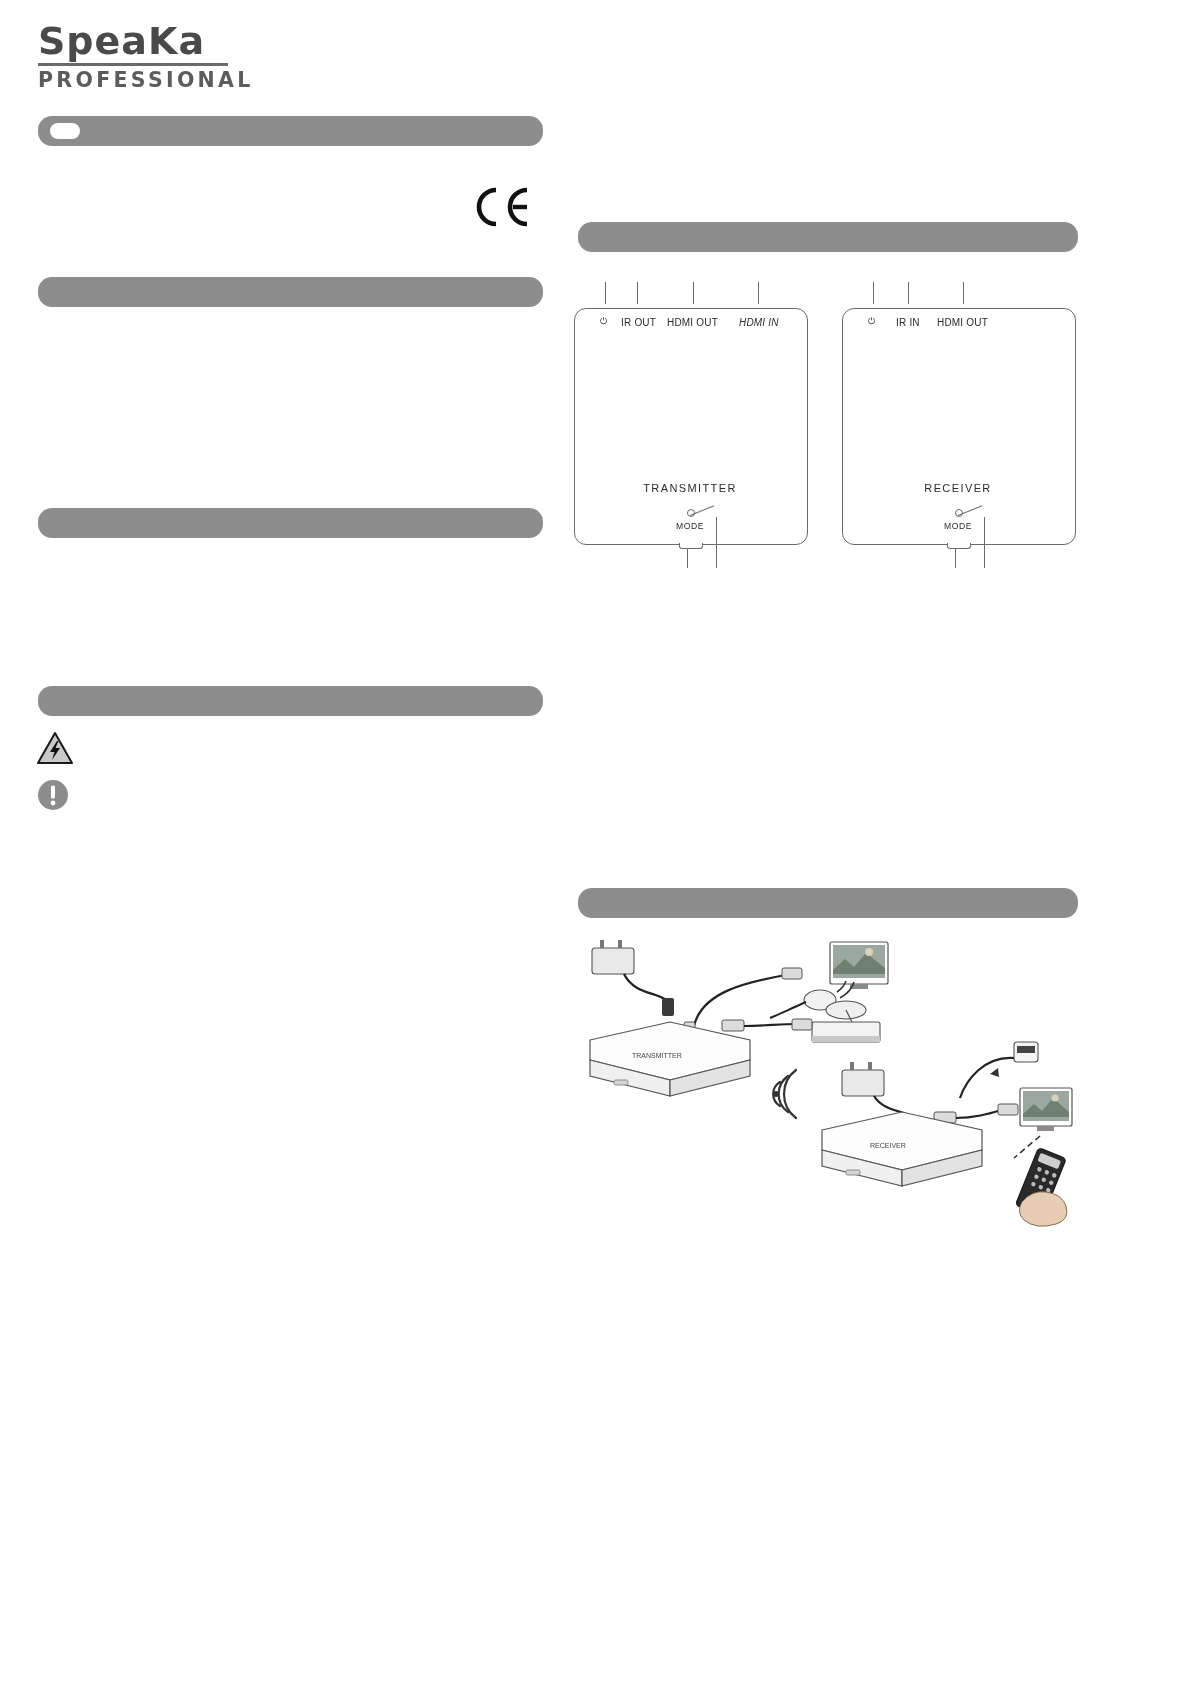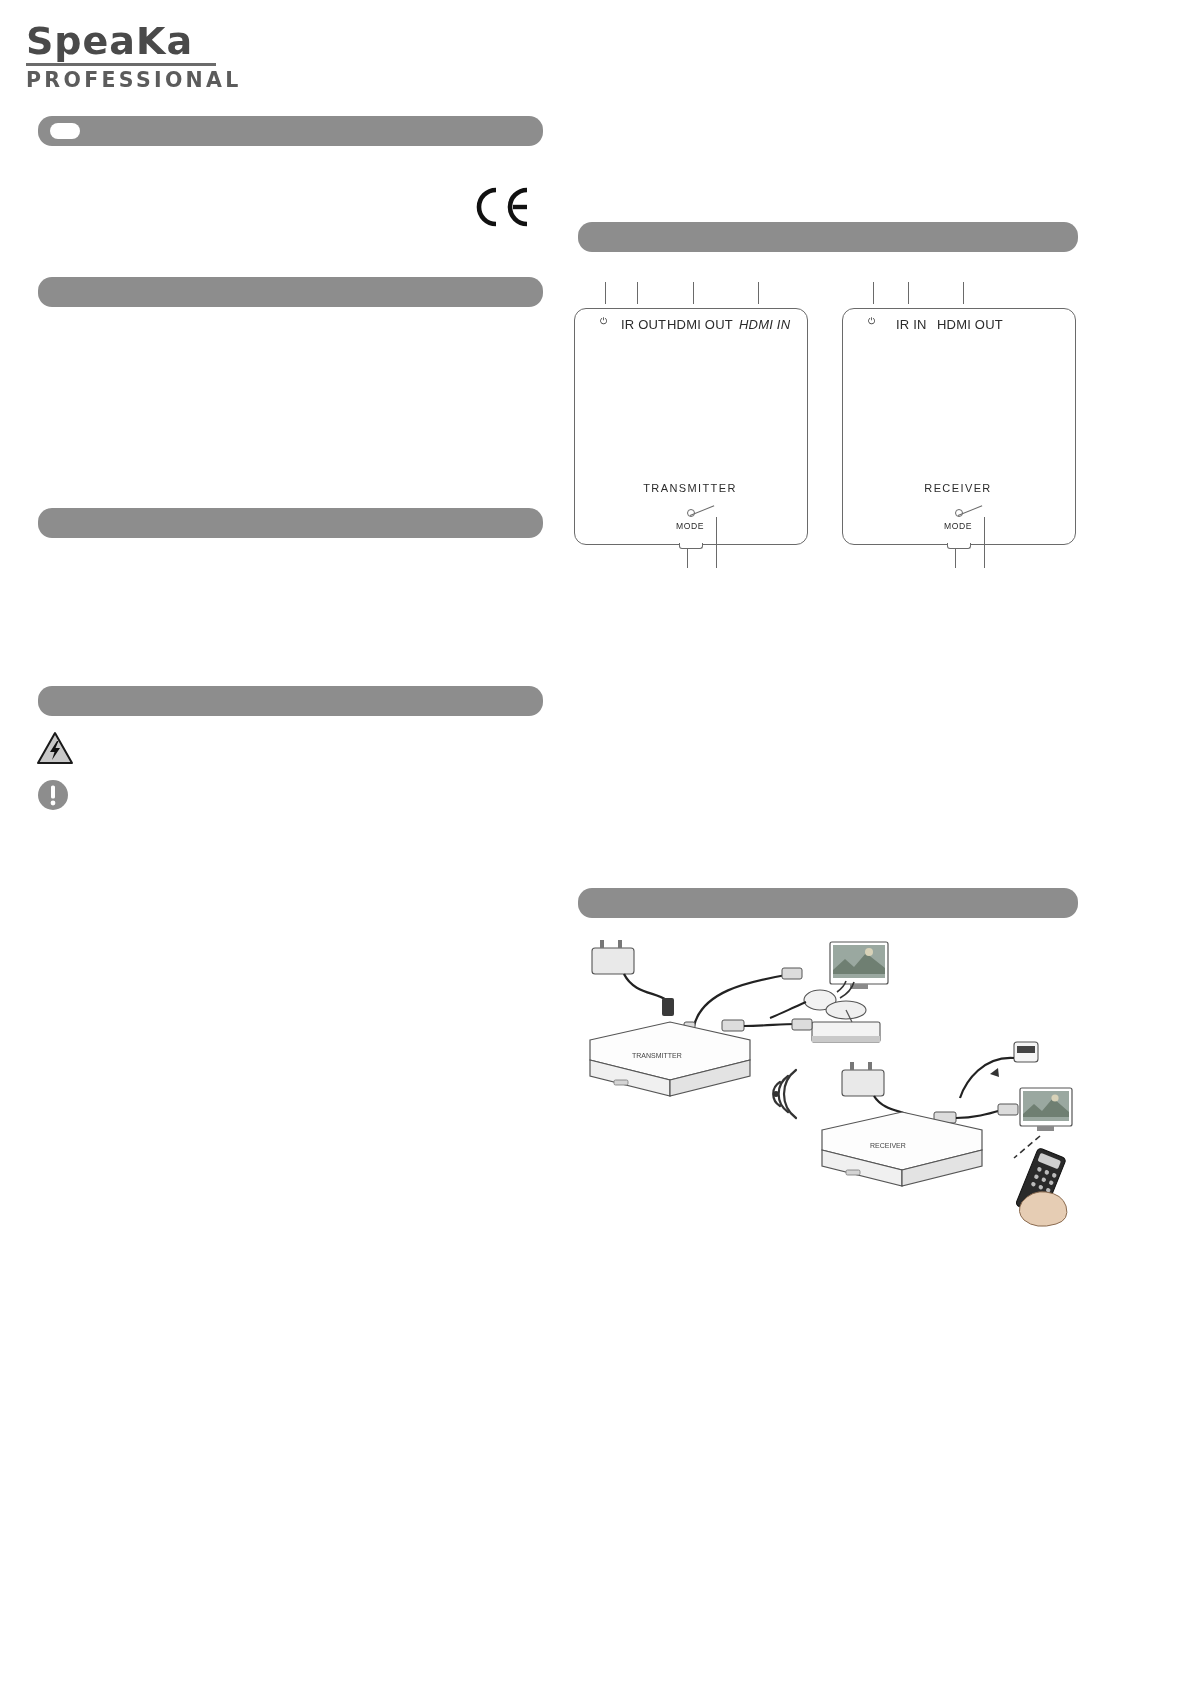--- a/index.html
+++ b/index.html
@@ -12,21 +12,21 @@
     height: 1685px;
     position: relative;
     font-family: "Liberation Sans", sans-serif;
     color: #1a1a1a;
     overflow: hidden;
   }
 
   
   .logo {
     position: absolute;
-    left: 26px;
+    left: 38px;
     top: 22px;
     width: 260px;
   }
   .logo-main {
     font-size: 38px;
     letter-spacing: 1px;
     font-weight: bold;
     color: #4a4a4a;
     line-height: 1;
     font-family: "DejaVu Sans", sans-serif;
@@ -112,21 +112,21 @@
     position: absolute;
     top: 26px;
     width: 232px;
     height: 235px;
     border: 1.3px solid #6a6a6a;
     border-radius: 12px;
     background: #ffffff;
   }
   .dev-port-label {
     position: absolute;
-    font-size: 13px;
+    font-size: 10px;
     color: #2b2b2b;
     letter-spacing: .2px;
     white-space: nowrap;
   }
   .lead {
     position: absolute;
     width: 1px;
     background: #6a6a6a;
   }
   .dev-title {

